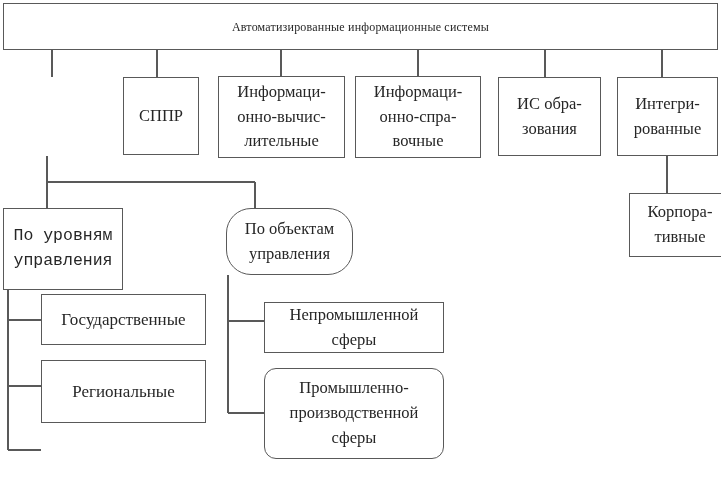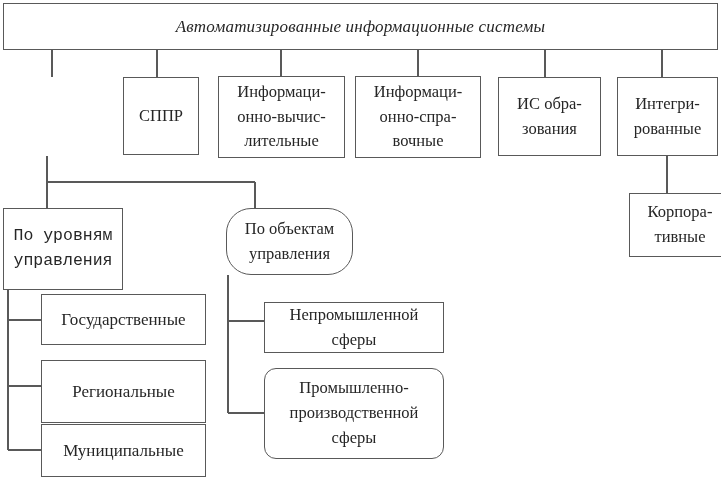--- a/index.html
+++ b/index.html
@@ -30,23 +30,22 @@
     display: flex;
     align-items: center;
     justify-content: center;
     text-align: center;
     white-space: pre-line;
     font-size: 16.5px;
     line-height: 1.5;
     padding: 2px 4px;
   }
   .node.title {
-    font-size: 17px;
+    font-size: 12px;
     letter-spacing: 0.2px;
-    font-style: italic;
   }
   .node.single {
     font-size: 17px;
   }
 </style>
 </head>
 <body>
 
 <div class="canvas">
 
@@ -100,21 +99,20 @@
   <div class="node" style="left:3px; top:208px; width:120px; height:82px;font-family:Liberation Mono, monospace;">По уровням
 управления</div>
 
   <div class="node" style="left:226px; top:208px; width:127px; height:67px;border-radius:25px;">По объектам
 управления</div>
 
   <div class="node single" style="left:41px; top:294px; width:165px; height:51px;">Государственные</div>
 
   <div class="node single" style="left:41px; top:360px; width:165px; height:63px;">Региональные</div>
 
-  <div class="node single" style="left:41px; top:424px; width:165px; height:53px;">Муниципальные</div>
 
   <div class="node" style="left:264px; top:302px; width:180px; height:51px;">Непромышленной
 сферы</div>
 
   <div class="node" style="left:264px; top:368px; width:180px; height:91px;border-radius:12px;">Промышленно-
 производственной
 сферы</div>
 
 </div>
 

